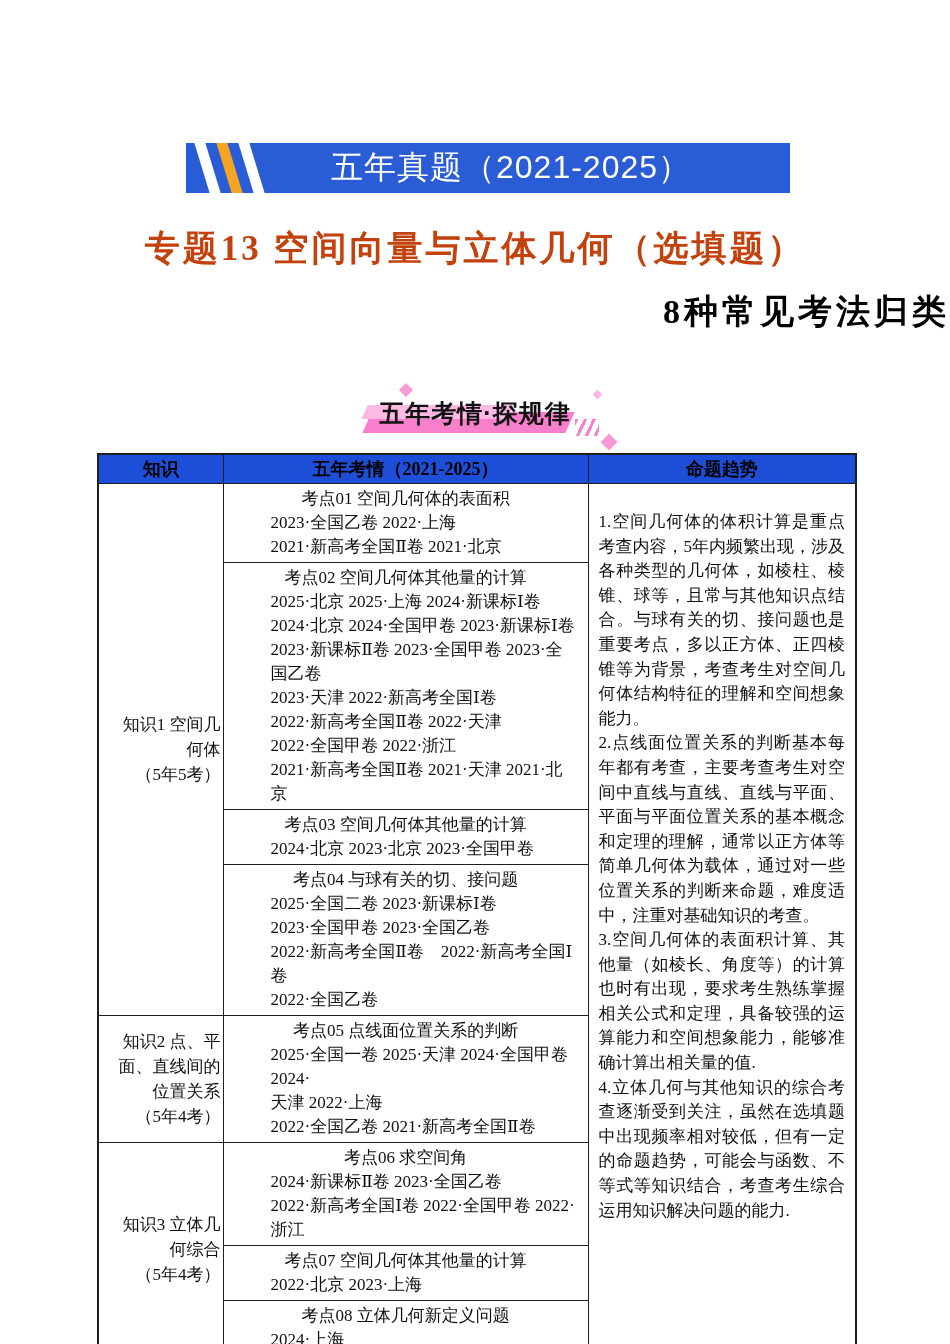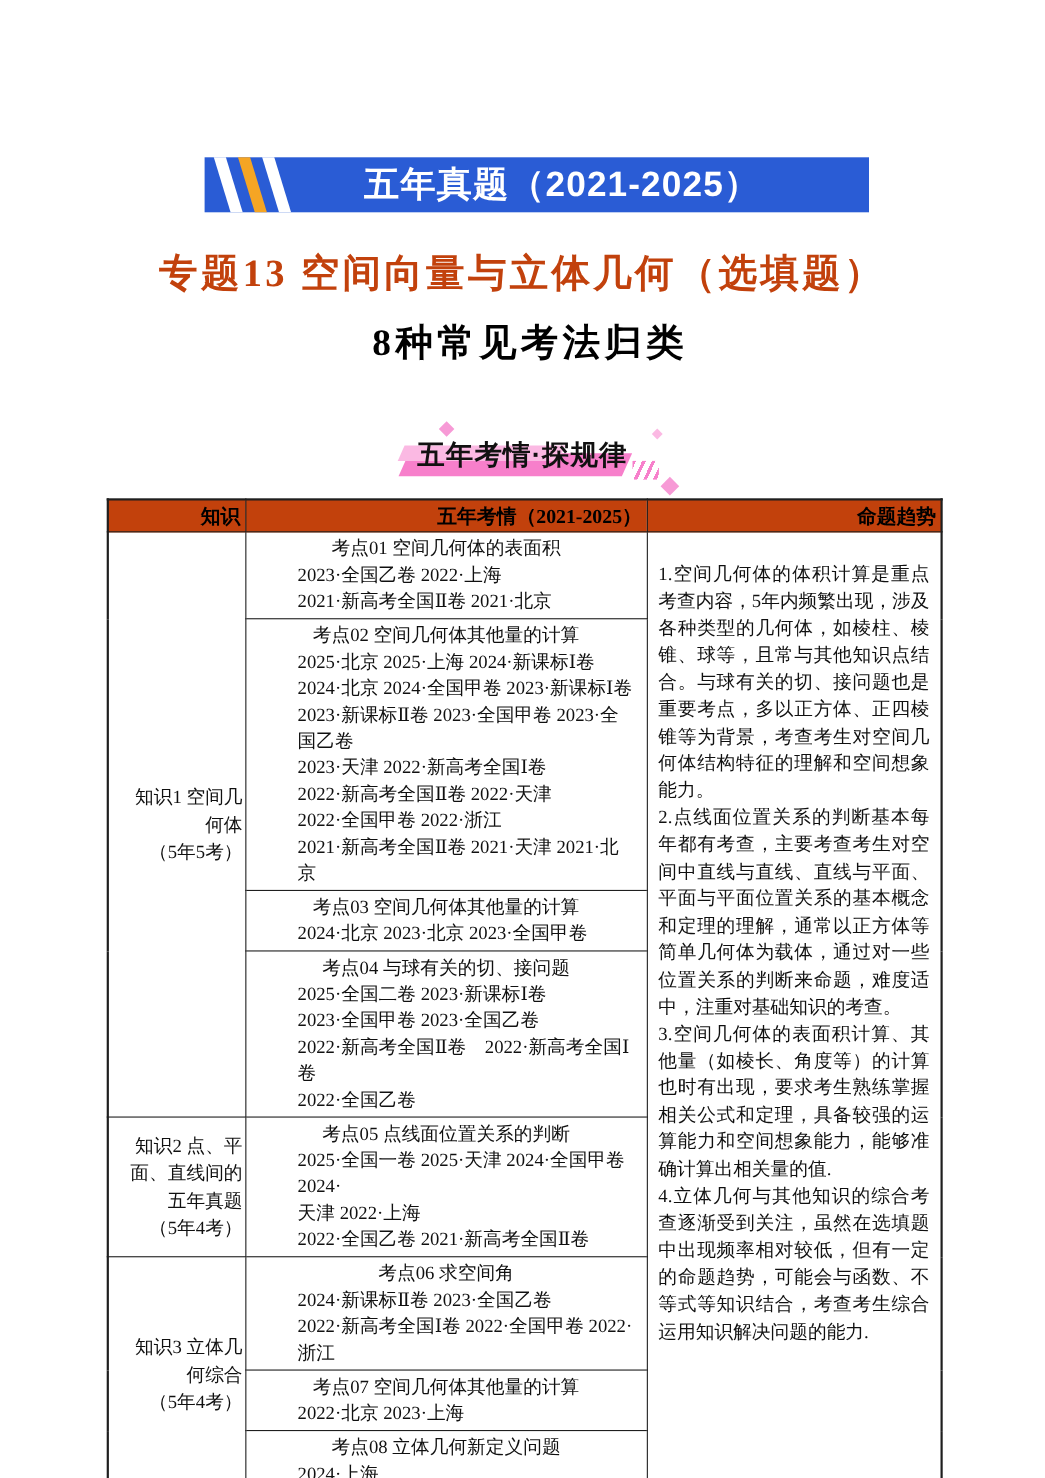--- a/index.html
+++ b/index.html
@@ -11,35 +11,35 @@
   }
 
   
   .banner {
     position:relative; margin:143px 0 0 186px; width:604px; height:50px;
     background:#2a5cd5; overflow:hidden;
     display:flex; align-items:center; justify-content:center;
   }
   .banner-text {
     font-family:"Liberation Sans","DejaVu Sans",sans-serif;
-    font-weight:bold; font-size:32px; color:#ffffff; letter-spacing:1px;
+    font-weight:normal; font-size:32px; color:#ffffff; letter-spacing:1px;
     padding-left:46px; white-space:nowrap;
   }
   .stripe { position:absolute; top:-8px; bottom:-8px; width:11px; transform:skewX(17deg); }
   .stripe.s1 { left:16px; background:#ffffff; }
   .stripe.s2 { left:38px; background:#f5a524; }
   .stripe.s3 { left:60px; background:#ffffff; }
 
   
   .page-title {
     margin-top:32px; text-align:center;
     font-size:35px; font-weight:900; letter-spacing:3px; color:#c2410c;
   }
   .page-subtitle {
-    margin-top:17px; text-align:center;
+    margin-top:17px; text-align:right;
     font-size:34px; font-weight:900; letter-spacing:4px; color:#000;padding-left:14px;
   }
 
   
   .section-wrap { position:relative; width:fit-content; margin:58px auto 0; padding:4px 14px 6px; }
   .pink-band {
     position:absolute; left:2px; right:14px; bottom:3px; height:21px;
     background:#f77fcb; transform:skewX(-24deg);
   }
   .pink-band::before {
@@ -59,23 +59,23 @@
     background:repeating-linear-gradient(115deg,#f77fcb 0 3px,transparent 3px 8px);
   }
 
   
   table.exam {
     border-collapse:collapse; table-layout:fixed;
     margin:17px 0 0 97px; width:758px;
     border:2px solid #1f1f1f;
   }
   .exam th {
-    background:#c2410c; border:1px solid #1f1f1f;
+    background:#1d4ed8; border:1px solid #1f1f1f;
     font-size:18px; font-weight:bold; height:28px; padding:2px 4px;
-    text-align:right; color:#000;
+    text-align:center; color:#000;
   }
   .exam td { border:1px solid #1f1f1f; font-size:17px; color:#101010; }
   td.knowledge {
     text-align:right; vertical-align:middle;
     white-space:pre-line; line-height:25px; padding:4px 2px;
   }
   td.point { vertical-align:middle; padding:3px 9px; }
   .point-title { white-space:pre-line; line-height:24px;text-align:center; }
   .point-exams { white-space:pre-line; line-height:24px;margin-left:38px; }
   td.trend { vertical-align:top; padding:26px 10px 0 10px; }
@@ -156,21 +156,21 @@
       <div class="point-exams">2025·全国二卷 2023·新课标Ⅰ卷
 2023·全国甲卷  2023·全国乙卷
 2022·新高考全国Ⅱ卷　2022·新高考全国Ⅰ卷
 2022·全国乙卷</div>
     </td>
   </tr>
 
   <tr>
     <td class="knowledge">知识2 点、平
 面、直线间的
-五年真题
+位置关系
 （5年4考）</td>
     <td class="point">
       <div class="point-title">考点05 点线面位置关系的判断</div>
       <div class="point-exams">2025·全国一卷 2025·天津 2024·全国甲卷  2024·
 天津 2022·上海
 2022·全国乙卷  2021·新高考全国Ⅱ卷</div>
     </td>
   </tr>
 
   <tr>

